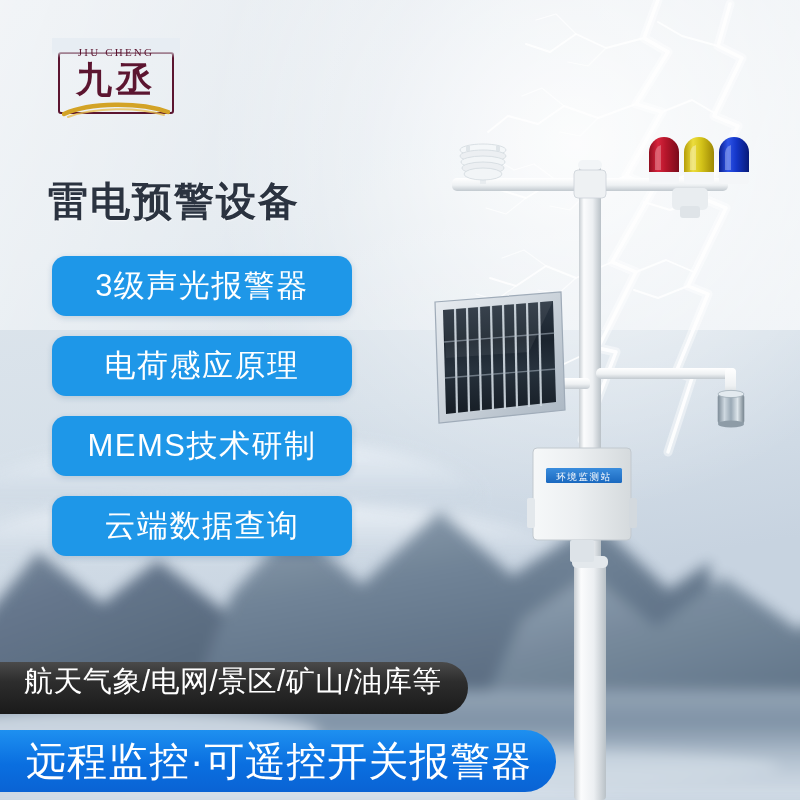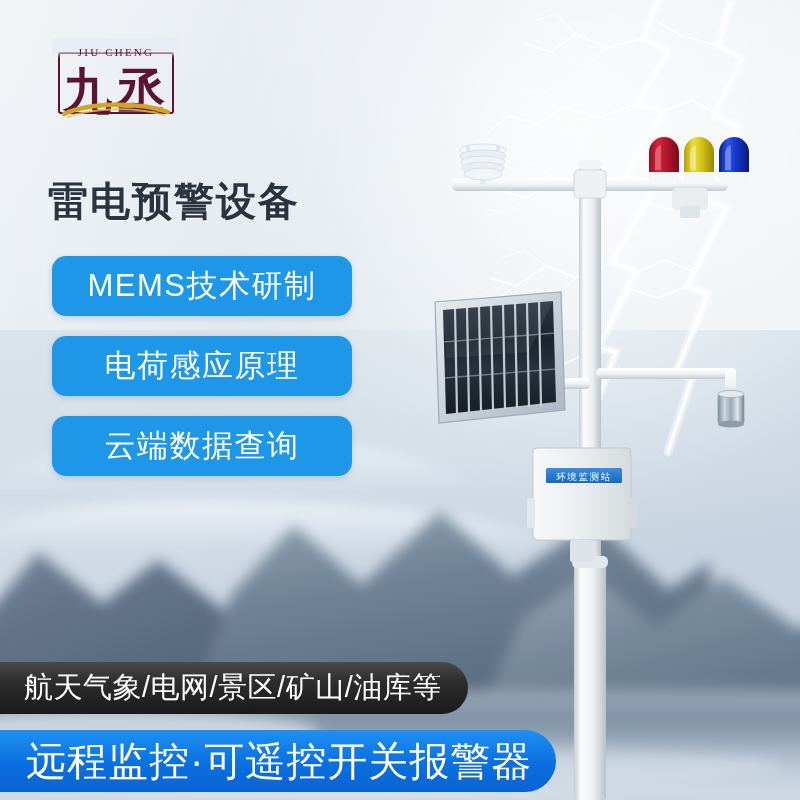--- a/index.html
+++ b/index.html
@@ -124,24 +124,24 @@
     text-align: center;
     font-size: 11px;
     letter-spacing: 2.2px;
     color: #5c1530;
     font-family: "Liberation Serif", serif;
     background: linear-gradient(180deg, rgba(231,237,243,1) 55%, rgba(231,237,243,0) 100%);
     padding-top: 8px;
   }
   .logo-cn {
     position: absolute;
-    left: 0; top: 32px;
+    left: 0; top: 20px;
     width: 128px;
     text-align: center;
-    font-size: 49px;
+    font-size: 36px;
     line-height: 44px;
     letter-spacing: 4px;
     color: #5c1530;
     font-family: "Liberation Serif", "DejaVu Serif", serif;
     font-weight: bold;
   }
   .logo-swoosh {
     position: absolute;
     left: 10px; top: 62px;
     width: 108px; height: 18px;
@@ -180,21 +180,20 @@
     box-shadow: 0 2px 6px rgba(20,80,130,0.18);
   }
 
   .tagbar {
     position: absolute;
     left: 0; top: 662px;
     width: 468px; height: 52px;
     border-radius: 0 26px 26px 0;
     background: linear-gradient(180deg, #4a4a4a 0%, #2d2d2d 38%, #1a1a1a 100%);
     display: flex;
-    align-items: center;
   }
   .tagbar span {
     margin-left: 24px;
     color: #ffffff;
     font-size: 29px;
     letter-spacing: 0.5px;
     white-space: nowrap;
   }
 
   .ctabar {
@@ -433,24 +432,27 @@
         <path d="M2,14 C28,2 78,2 106,12" stroke="#d3a326" stroke-width="4.5" fill="none" stroke-linecap="round"></path>
         <path d="M6,17 C32,7 76,7 102,15" stroke="#e8c055" stroke-width="2" fill="none" stroke-linecap="round" opacity="0.8"></path>
       </svg>
     </div>
   </div>
 
   <div class="title">雷电预警设备</div>
 
   <div class="features">
     <div class="feature">
-      <span>MEMS技术研制</span>
+      <span>3级声光报警器</span>
     </div>
     <div class="feature">
       <span>电荷感应原理</span>
+    </div>
+    <div class="feature">
+      <span>MEMS技术研制</span>
     </div>
     <div class="feature">
       <span>云端数据查询</span>
     </div>
   </div>
 
   <div class="tagbar">
     <span>航天气象/电网/景区/矿山/油库等</span>
   </div>
 

